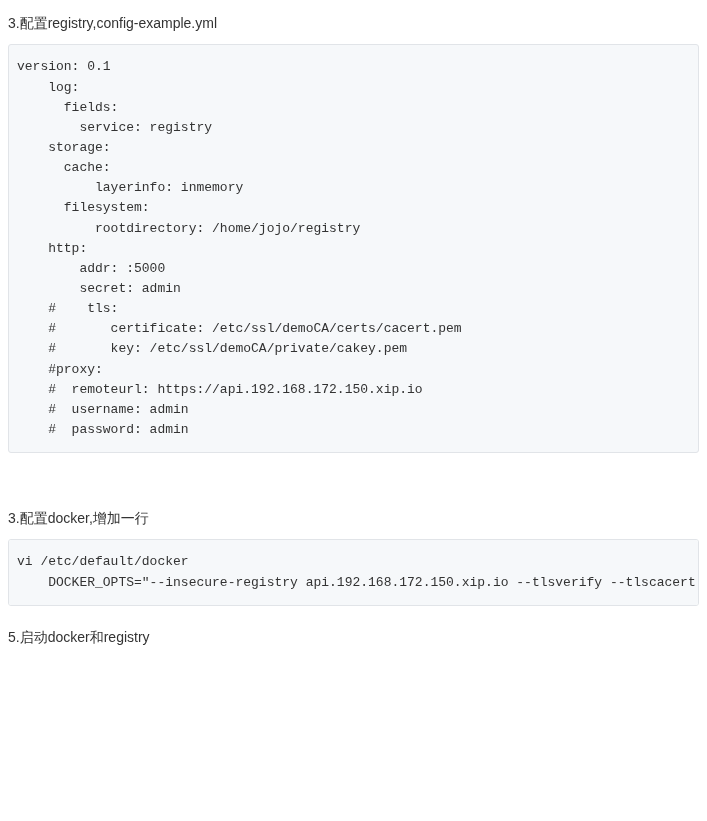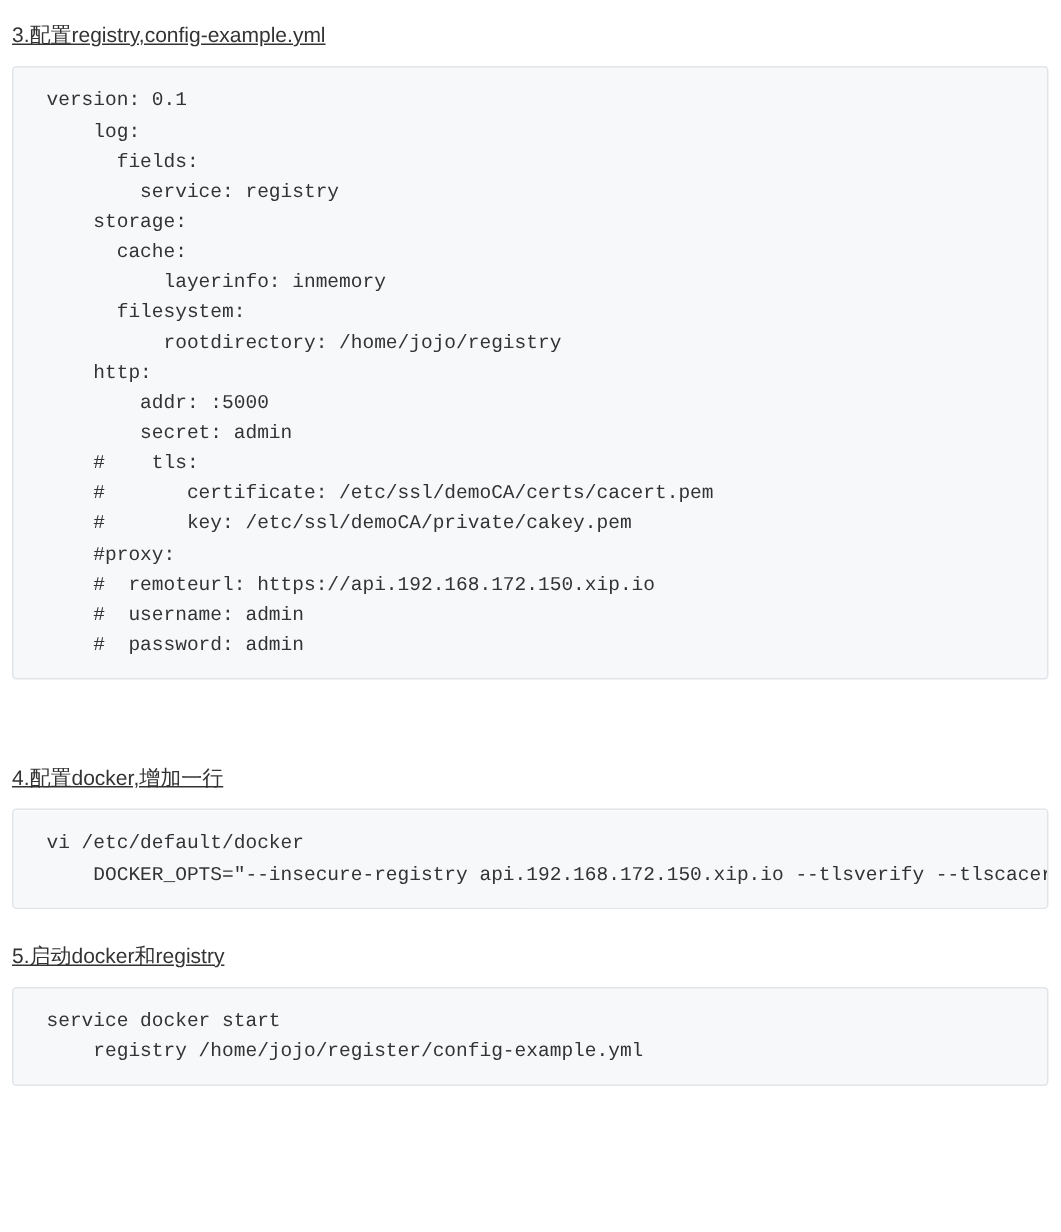--- a/index.html
+++ b/index.html
@@ -13,27 +13,26 @@
   }
   .page {
     width: 707px;
     padding: 8px;
     box-sizing: border-box;
   }
   .heading {
     color: #333333;
     font-size: 14px;
     margin: 4px 0 10px 0;
-    text-decoration: underline;
   }
   .codeblock {
     background: #f6f8fa;
     border: 1px solid #e1e4e8;
     border-radius: 3px;
-    padding: 12px 22px;
+    padding: 12px 8px;
     font-family: "Courier New", Consolas, monospace;
     font-size: 13px;
     color: #333333;
     white-space: pre;
     overflow-x: auto;
     line-height: 1.55;
     margin-bottom: 20px;
   }
   .paragraph {
     color: #333333;
@@ -72,23 +71,21 @@
     #       certificate: /etc/ssl/demoCA/certs/cacert.pem
     #       key: /etc/ssl/demoCA/private/cakey.pem
     #proxy:
     #  remoteurl: https://api.192.168.172.150.xip.io
     #  username: admin
     #  password: admin</div>
 
   <div class="gap-large"></div>
 
 
-  <div class="heading">4.配置docker,增加一行</div>
+  <div class="heading">3.配置docker,增加一行</div>
 
   <div class="codeblock">vi /etc/default/docker
     DOCKER_OPTS="--insecure-registry api.192.168.172.150.xip.io --tlsverify --tlscacert</div>
 
   <div class="heading" style="margin-top:12px;">5.启动docker和registry</div>
 
-  <div class="codeblock">service docker start
-    registry /home/jojo/register/config-example.yml</div>
 
 </div>
 
 </body></html>

